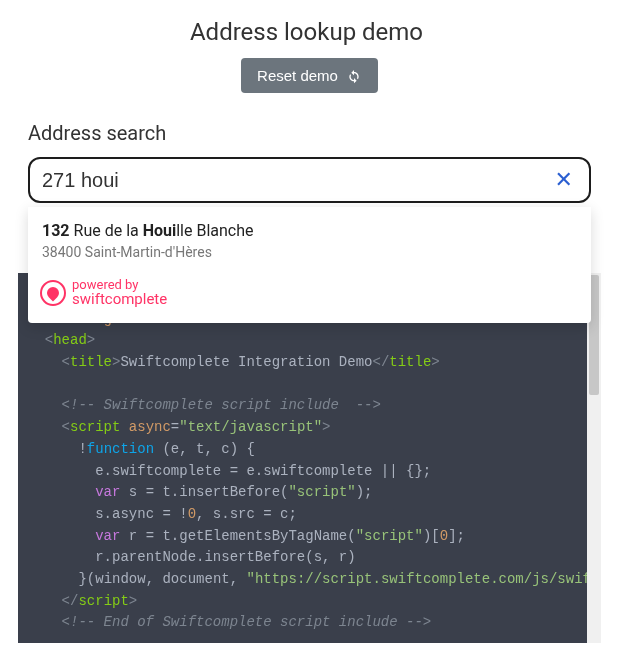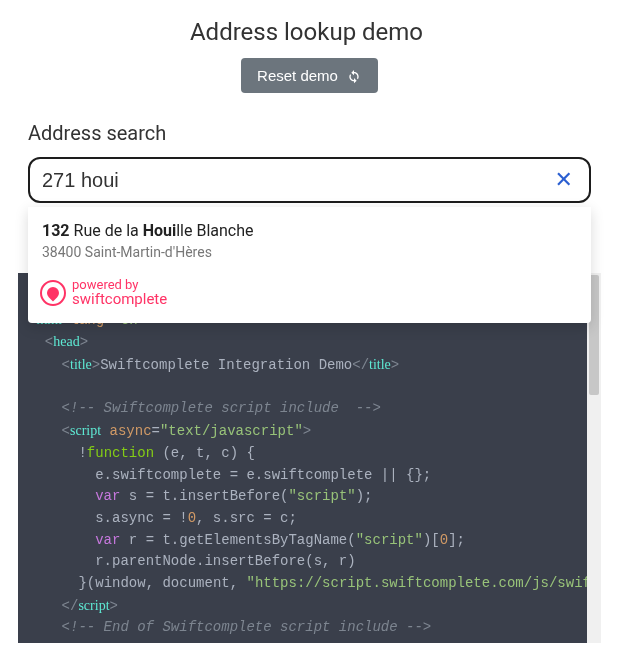--- a/index.html
+++ b/index.html
@@ -162,26 +162,26 @@
       position: absolute;
       top: 2px;
       left: 2px;
       right: 2px;
       height: 120px;
       background: #c7c7c7;
       border-radius: 2px;
     }
     
     .c-gray   { color: #7d8590; }   
-    .c-tag    { color: #5eead4; font-family: Liberation Serif, serif; }   
+    .c-tag    { color: #84cc16; }   
     .c-attr   { color: #d19a66; }   
     .c-str    { color: #98c379; }   
     .c-title  { color: #abb2bf; }   
     .c-key    { color: #c678dd; }   
-    .c-kw2    { color: #84cc16; }   
+    .c-kw2    { color: #0ea5e9; }   
     .c-comm   { color: #7d8590; font-style: italic; text-align: right; }
     .c-doc    { color: #61afef; }   
   </style>
 </head>
 <body>
 
 <div class="header">
   <h1 class="title">Address lookup demo</h1>
   <button class="btn btn-reset">
     <span>Reset demo</span>

